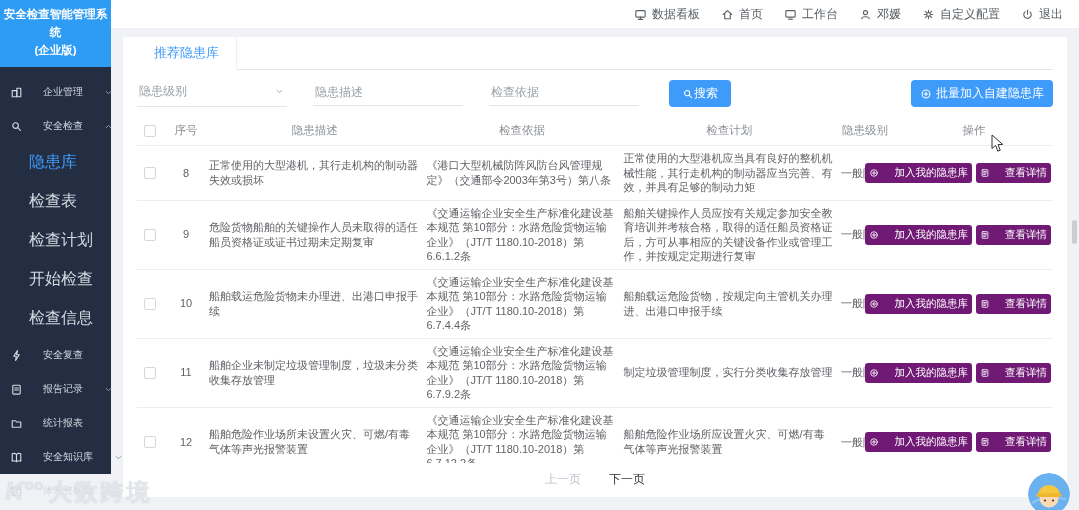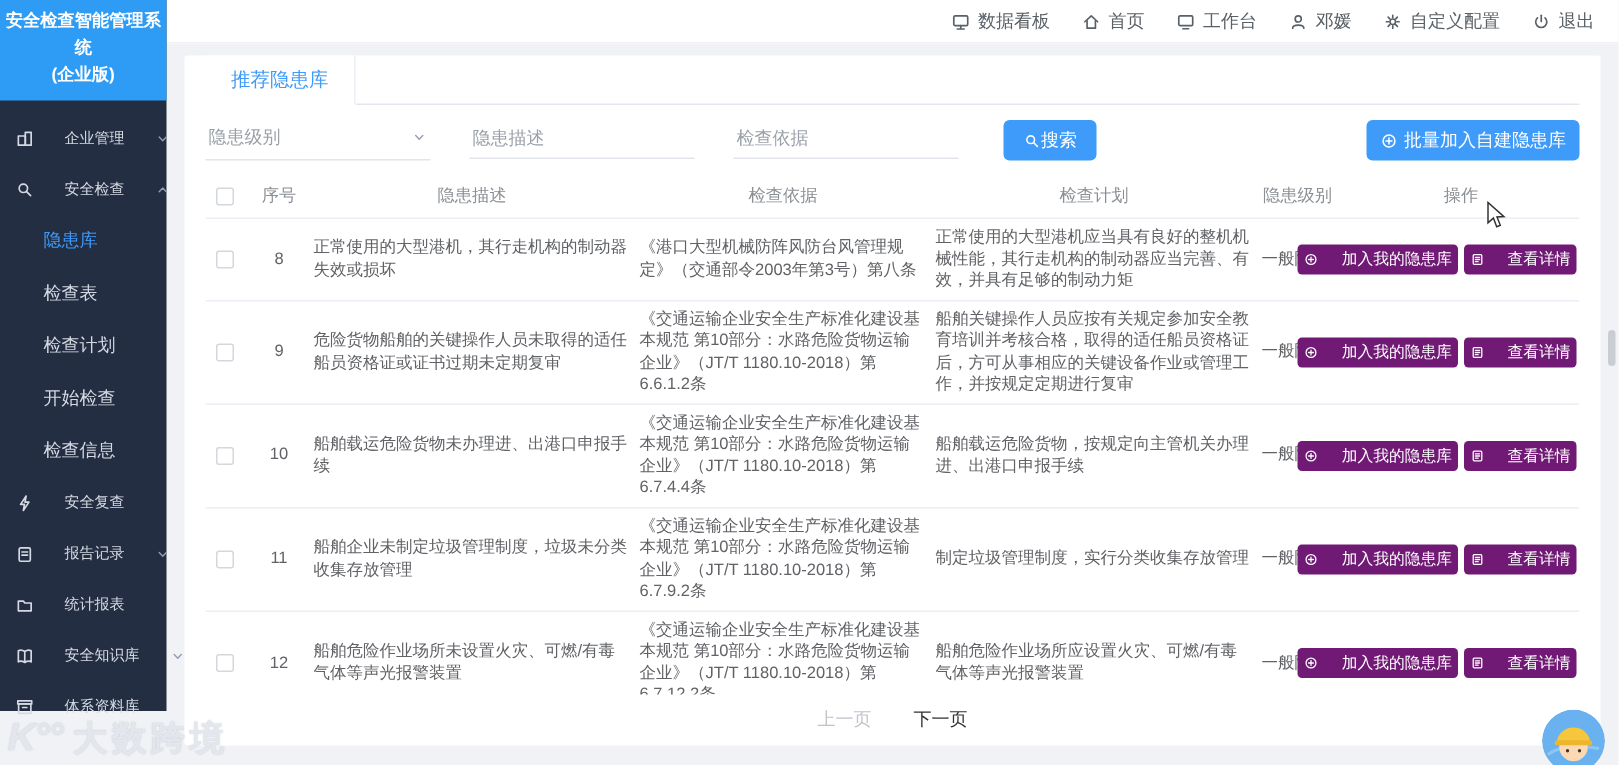--- a/index.html
+++ b/index.html
@@ -7,21 +7,21 @@
   body { position:relative; background:#f0f2f5; font-family:"Liberation Sans","DejaVu Sans",sans-serif; }
   .icon { display:inline-flex; align-items:center; }
 
   
   .sidebar { position:absolute; left:0; top:0; width:111px; height:474px; background:#232e43; z-index:5; }
   .logo { background:#2e9cf5; color:#fff; font-size:11.5px; font-weight:bold; text-align:center; padding:6px 2px 8px; line-height:1.55; }
   .nav { padding-top:8px; }
   .nav-item { display:flex; align-items:center; gap:20px; padding:10px 7px 10px 10px; font-size:10px; color:#d4d9e2; cursor:pointer; }
   .nav-item .label { flex:1; white-space:nowrap; }
   .chev { color:#939cb0; display:inline-flex; }
-  .sub-item { padding:9px 6px 9px 29px; font-size:12px; color:#d4d9e2; cursor:pointer; white-space:nowrap; }
+  .sub-item { padding:9px 6px 9px 29px; font-size:16px; color:#d4d9e2; cursor:pointer; white-space:nowrap; }
   .sub-item.active { color:#3f9bfa; }
 
   
   .main { position:absolute; left:111px; top:0; right:0; bottom:0; display:flex; flex-direction:column; }
   .topbar { height:29px; flex:0 0 auto; background:#fff; border-bottom:1px solid #f0f1f3; display:flex; justify-content:flex-end; align-items:center; gap:21px; padding-right:16px; font-size:12px; color:#596066; }
   .topbar-item { display:flex; align-items:center; gap:5px; cursor:pointer; }
 
   .content { flex:1; padding:8px 12px 13px; min-height:0; }
   .card { background:#fff; height:100%; border-radius:2px; padding:0 14px; display:flex; flex-direction:column; min-height:0; }
 

